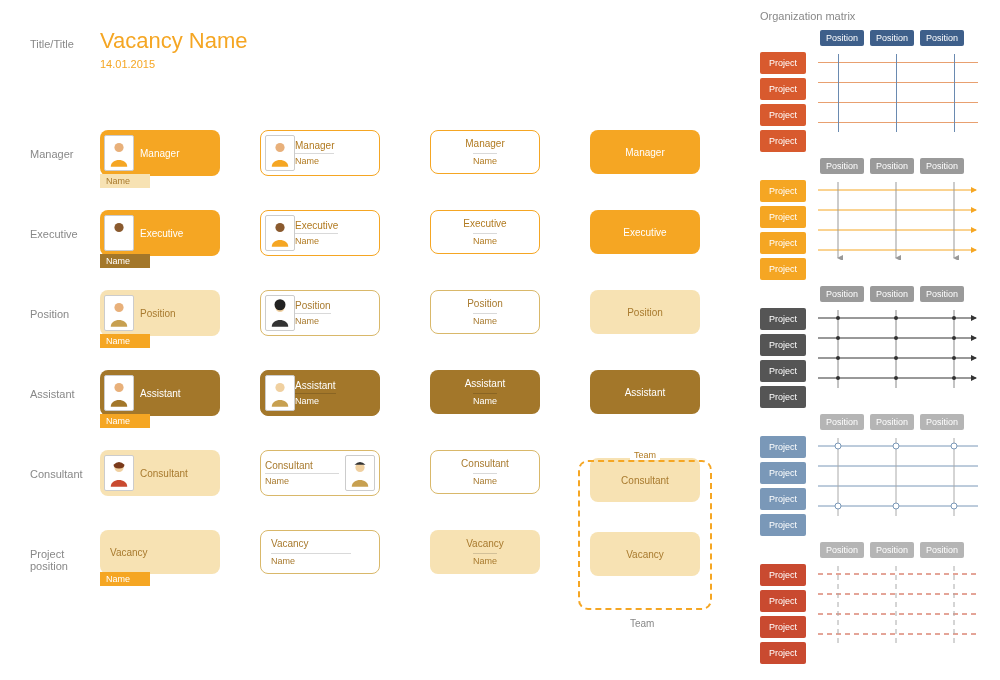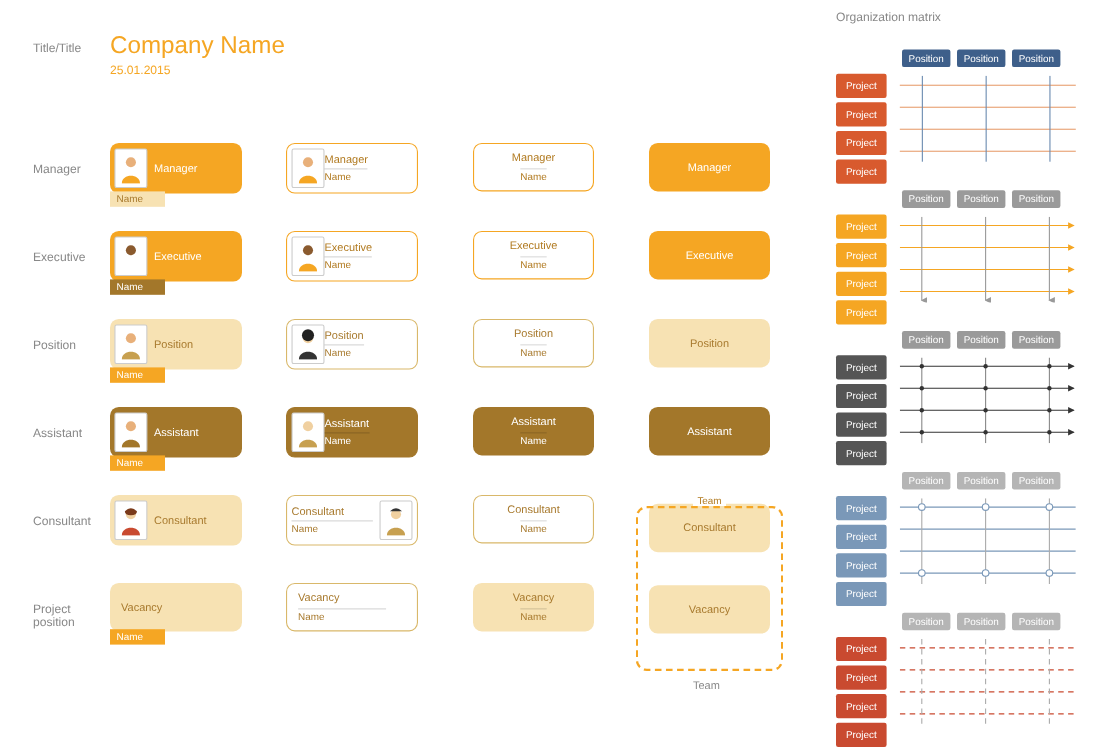--- a/index.html
+++ b/index.html
@@ -34,21 +34,21 @@
   .twoline { flex-direction: column; gap: 2px; }
   .twoline .line1 { font-size: 10px; }
   .twoline .line2 { font-size: 9px; border-top: 1px solid rgba(0,0,0,0.15); padding-top: 2px; margin-top: 2px; }
   .card.ph { justify-content: flex-start; }
   .txt-only { height: 44px; }
   .team-box { position: absolute; left: 548px; top: 330px; width: 134px; height: 150px; border: 2px dashed #f5a623; border-radius: 10px; }
   .team-label-top { position: absolute; left: 600px; top: 320px; font-size: 9px; color: #b17a20; background: #fff; padding: 0 4px; }
   .team-label-bottom { position: absolute; left: 600px; top: 488px; font-size: 10px; color: #888; }
   
   .right-panel { position: absolute; left: 760px; top: 10px; width: 230px; }
-  .matrix-title { font-size: 11px; color: #888; margin-bottom: 23px; }
+  .matrix-title { font-size: 11px; color: #888; margin-bottom: 8px; }
   .matrix { margin-bottom: 18px; position: relative; height: 110px; }
   .mx-pos { position: absolute; top: 0; display: flex; gap: 6px; left: 60px; }
   .pos-tag { font-size: 9px; color: #fff; padding: 3px 6px; border-radius: 2px; }
   .mx-rows { position: absolute; left: 0; top: 22px; }
   .proj-tag { font-size: 9px; color: #fff; padding: 6px 6px; border-radius: 2px; margin-bottom: 4px; display: block; width: 46px; text-align: center; }
   .tag-navy { background: #3e5f8a; }
   .tag-orange { background: #d85a2e; }
   .tag-grey { background: #9a9a9a; }
   .tag-ylw { background: #f5a623; }
   .tag-dgrey { background: #555; }
@@ -58,22 +58,22 @@
   .mx-grid { position: absolute; left: 58px; top: 24px; width: 160px; height: 78px; }
   .line-h { position: absolute; left: 0; width: 100%; height: 0; }
   .line-v { position: absolute; top: 0; height: 100%; width: 0; }
 </style>
 </head>
 <body>
 
 <div class="left-panel">
   <div class="title-area">
     <div class="title-label">Title/Title</div>
-    <div class="company">Company Name</div>
-    <div class="date">25.01.2015</div>
+    <div class="company">Vacancy Name</div>
+    <div class="date">14.01.2015</div>
   </div>
 
   <div class="rows">
 
     <div class="row">
       <div class="row-label">Manager</div>
       <div class="card ph c-orange col1">
         <div class="avatar">
             <svg viewBox="0 0 24 30">
               <circle cx="12" cy="9" r="5" fill="#e8b07a"></circle>

